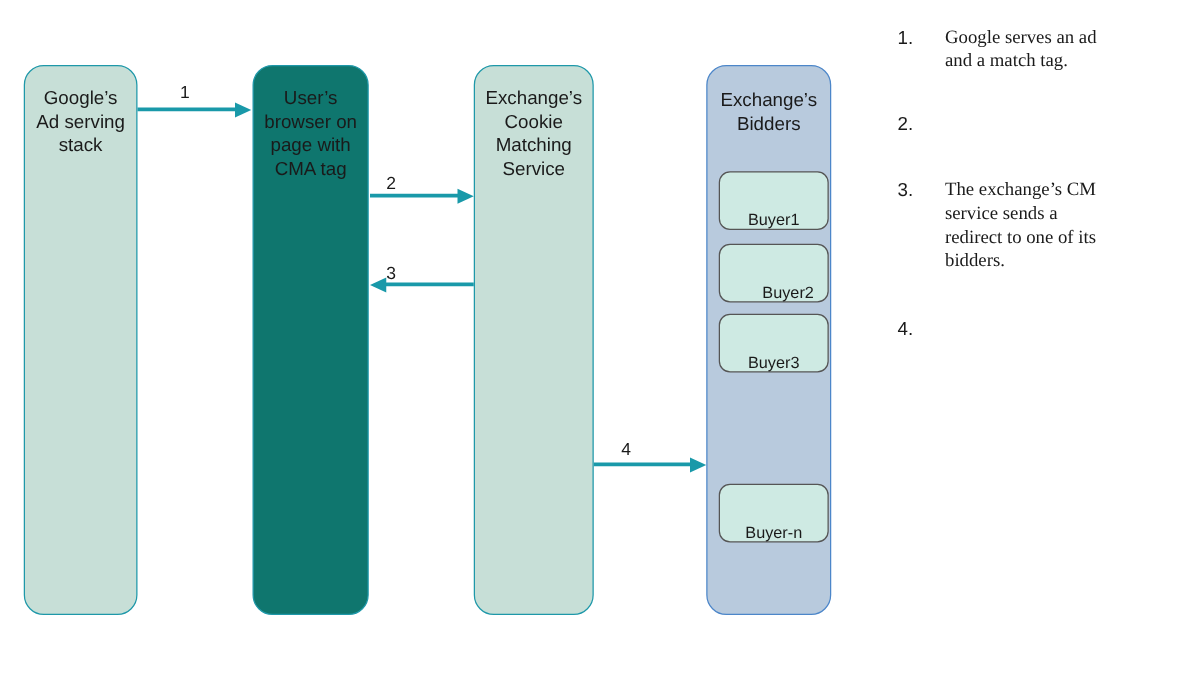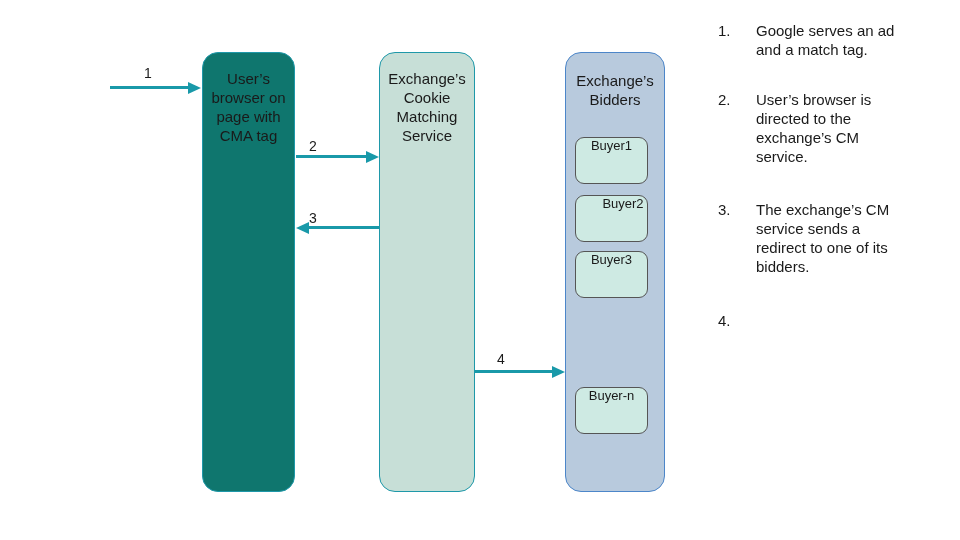--- a/index.html
+++ b/index.html
@@ -40,28 +40,28 @@
     line-height: 19px;
     text-align: center;
     white-space: pre-line;
   }
   .node--bidders .node-label { padding-top: 18px; }
 
   
   .buyer {
     position: absolute;
     left: 9px;
-    width: 73px;
+    width: 88px;
     height: 47px;
     box-sizing: border-box;
     background: #CEEAE3;
     border: 1px solid #555555;
     border-radius: 9px;
     display: flex;
-    align-items: flex-start;
+    align-items: flex-end;
     justify-content: center;
     font-size: 13px;
   }
   .buyer--1 { top: 84px; }
   .buyer--2 { top: 142px; padding-left: 23px; }
   .buyer--3 { top: 198px; }
   .buyer--n { top: 334px; }
 
   
   .arrow-line {
@@ -97,27 +97,33 @@
   .step--1 { margin-bottom: 31px; }
   .step--2 { margin-bottom: 34px; }
   .step--3 { margin-bottom: 35px; }
   .step-num {
     width: 38px;
     flex-shrink: 0;
   }
   .step-text {
     white-space: pre-line;
     width: 200px;
+    font-family: Liberation Serif, serif;
   }
 </style>
 </head>
 <body>
 
 <div class="canvas">
 
+  <div class="node node--green node--google">
+    <div class="node-label">Google’s
+Ad serving
+stack</div>
+  </div>
 
   <div class="node node--bluegray node--browser">
     <div class="node-label">User’s
 browser on
 page with
 CMA tag</div>
   </div>
 
   <div class="node node--green node--cms">
     <div class="node-label">Exchange’s
@@ -168,24 +174,20 @@
   </div>
 
   <div class="steps">
     <div class="step step--1">
       <div class="step-num">1.</div>
       <div class="step-text">Google serves an ad
 and a match tag.</div>
     </div>
     <div class="step step--2">
       <div class="step-num">2.</div>
-      <div class="step-text">User’s browser is
-directed to the
-exchange’s CM
-service.</div>
     </div>
     <div class="step step--3">
       <div class="step-num">3.</div>
       <div class="step-text">The exchange’s CM
 service sends a
 redirect to one of its
 bidders.</div>
     </div>
     <div class="step step--4">
       <div class="step-num">4.</div>

